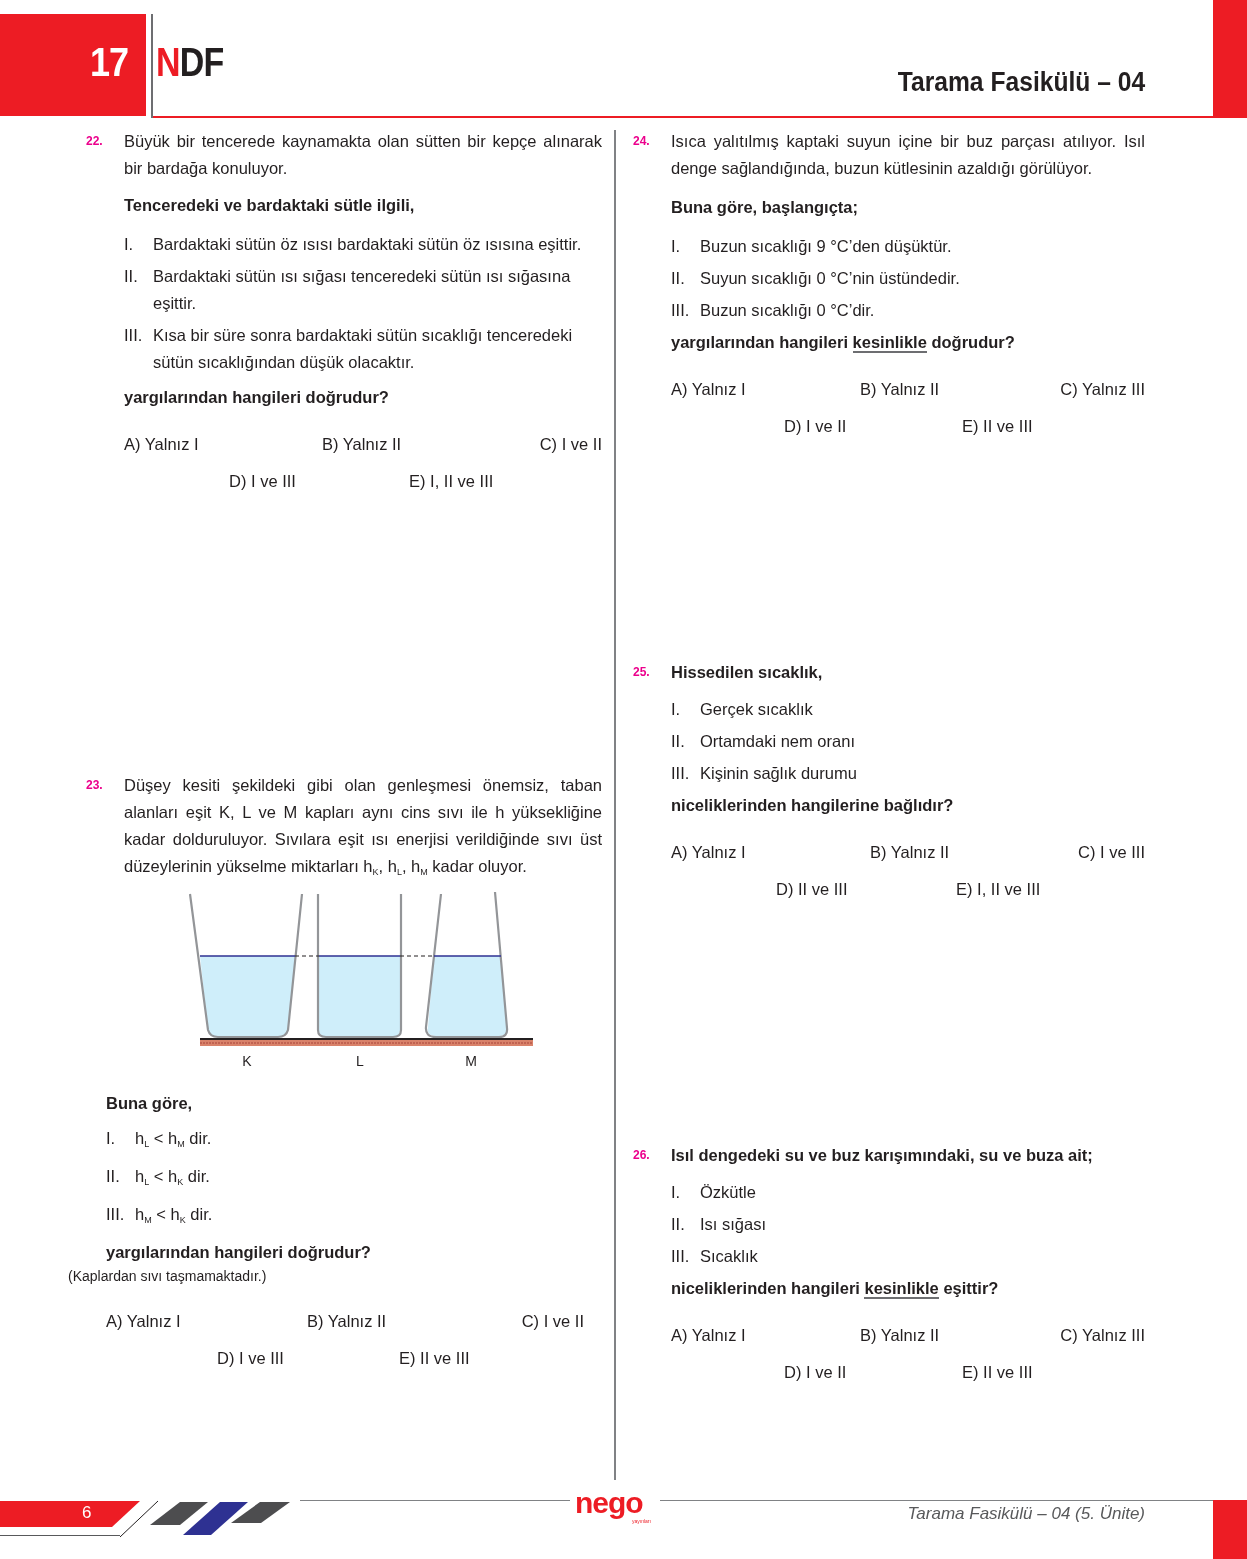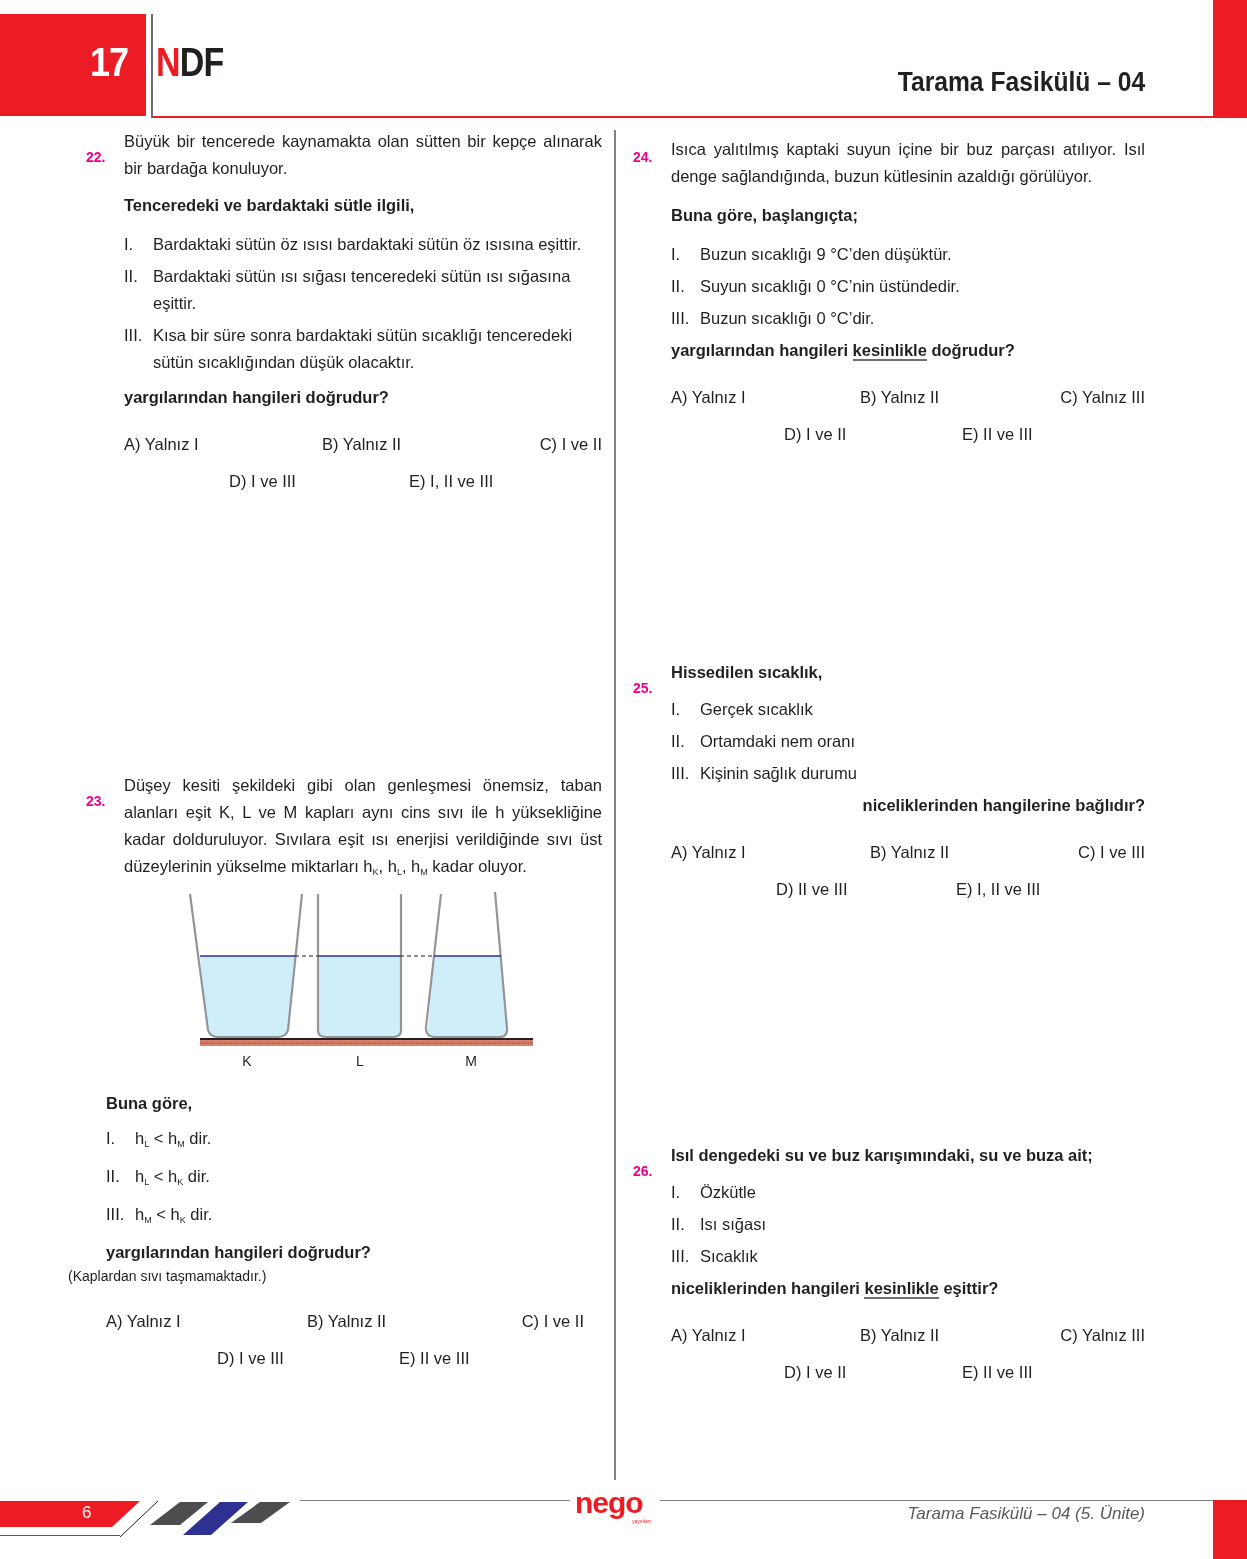--- a/index.html
+++ b/index.html
@@ -12,21 +12,21 @@
   .hdr-brand { position: absolute; left: 156px; top: 40px; font-size: 40px; font-weight: bold; letter-spacing: -1px; transform: scaleX(0.85); transform-origin: left; }
   .hdr-brand .n { color: #ed1c24; }
   .hdr-brand .rest { color: #231f20; }
   .hdr-title { position: absolute; right: 102px; top: 66px; font-size: 28px; font-weight: bold; color: #231f20; transform: scaleX(0.88); transform-origin: right; white-space: nowrap; }
   .hdr-rule { position: absolute; left: 153px; top: 116px; width: 1060px; height: 2px; background: #ed1c24; }
   .hdr-right-red { position: absolute; left: 1213px; top: 0; width: 34px; height: 118px; background: #ed1c24; }
 
   .col-divider { position: absolute; left: 614px; top: 130px; width: 2px; height: 1350px; background: #808285; }
 
   .q { position: absolute; font-size: 16.5px; line-height: 27px; }
-  .qnum { position: absolute; left: 0; top: 16px; color: #ec008c; font-weight: bold; font-size: 14px; }
+  .qnum { position: absolute; left: 0; top: 0; color: #ec008c; font-weight: bold; font-size: 12px; }
   .qtext { margin-left: 38px; }
   .bold { font-weight: bold; }
   .stem { margin-left: 38px; margin-top: 10px; font-weight: bold; }
   .items { margin-left: 38px; margin-top: 8px; }
   .item { position: relative; padding-left: 29px; margin-bottom: 5px; }
   .item .roman { position: absolute; left: 0; top: 0; }
   .note { font-size: 14px; line-height: 20px; }
   .opts { margin-left: 38px; margin-top: 20px; position: relative; height: 76px; }
   .opt { position: absolute; white-space: nowrap; }
   .ul { border-bottom: 2px solid #6d6e71; }
@@ -119,21 +119,21 @@
     <span class="opt" style="left:0; top:0;">A) Yalnız I</span>
     <span class="opt" style="left:201px; top:0;">B) Yalnız II</span>
     <span class="opt" style="right:0; top:0;">C) I ve II</span>
     <span class="opt" style="left:111px; top:37px;">D) I ve III</span>
     <span class="opt" style="left:293px; top:37px;">E) II ve III</span>
   </div>
 </div>
 
 <div class="q" style="left:633px; top:128px; width:512px;">
   <span class="qnum">24.</span>
-  <div class="qtext" style="text-align:justify;margin-top:8px;">Isıca yalıtılmış kaptaki suyun içine bir buz parçası atılıyor. Isıl denge sağlandığında, buzun kütlesinin azaldığı görülüyor.</div>
+  <div class="qtext" style="text-align:justify;">Isıca yalıtılmış kaptaki suyun içine bir buz parçası atılıyor. Isıl denge sağlandığında, buzun kütlesinin azaldığı görülüyor.</div>
   <div class="stem" style="margin-top:12px;">Buna göre, başlangıçta;</div>
   <div class="items" style="margin-top:12px;">
     <div class="item"><span class="roman">I.</span><span>Buzun sıcaklığı 9 °C’den düşüktür.</span></div>
     <div class="item"><span class="roman">II.</span><span>Suyun sıcaklığı 0 °C’nin üstündedir.</span></div>
     <div class="item"><span class="roman">III.</span><span>Buzun sıcaklığı 0 °C’dir.</span></div>
   </div>
   <div class="stem" style="margin-top:4px;"><span>yargılarından hangileri </span><span class="ul">kesinlikle</span><span> doğrudur?</span></div>
   <div class="opts">
     <span class="opt" style="left:0; top:0;">A) Yalnız I</span>
     <span class="opt" style="left:189px; top:0;">B) Yalnız II</span>
@@ -144,21 +144,21 @@
 </div>
 
 <div class="q" style="left:633px; top:659px; width:512px;">
   <span class="qnum">25.</span>
   <div class="qtext bold">Hissedilen sıcaklık,</div>
   <div class="items" style="margin-top:10px;">
     <div class="item"><span class="roman">I.</span><span>Gerçek sıcaklık</span></div>
     <div class="item"><span class="roman">II.</span><span>Ortamdaki nem oranı</span></div>
     <div class="item"><span class="roman">III.</span><span>Kişinin sağlık durumu</span></div>
   </div>
-  <div class="stem" style="margin-top:4px;text-align:right;">niceliklerinden hangilerine bağlıdır?</div>
+  <div class="stem" style="margin-top:4px;">niceliklerinden hangilerine bağlıdır?</div>
   <div class="opts">
     <span class="opt" style="left:0; top:0;">A) Yalnız I</span>
     <span class="opt" style="left:199px; top:0;">B) Yalnız II</span>
     <span class="opt" style="right:0; top:0;text-align:right;">C) I ve III</span>
     <span class="opt" style="left:105px; top:37px;">D) II ve III</span>
     <span class="opt" style="left:285px; top:37px;">E) I, II ve III</span>
   </div>
 </div>
 
 <div class="q" style="left:633px; top:1128px; width:512px;margin-top:14px;">

